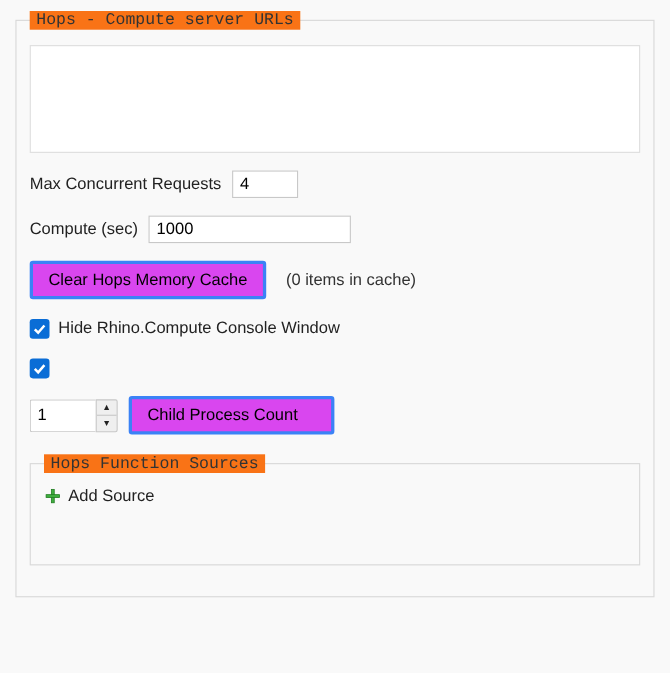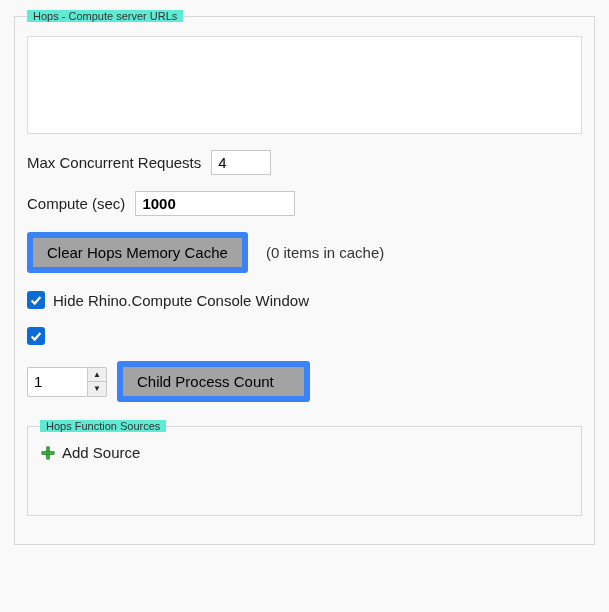--- a/index.html
+++ b/index.html
@@ -21,22 +21,23 @@
     }
     fieldset {
       border: 1px solid #d8d8d8;
       padding: 10px 12px 14px 12px;
       margin-bottom: 14px;
       position: relative;
     }
     fieldset > legend {
       padding: 0 6px;
       color: #333;
-      background: #5eead4;
-      font-size: 11px;
+      background: #f97316;
+      font-size: 15px;
+      font-family: Liberation Mono, monospace;
     }
     .urls-box {
       width: 100%;
       height: 98px;
       background: #fff;
       border: 1px solid #ddd;
       margin-top: 4px;
       margin-bottom: 2px;
     }
     .row {
@@ -55,39 +56,38 @@
       border: 1px solid #c8c8c8;
       background: #fff;
     }
     .api-input {
       flex: 1;
     }
     .maxconc-input {
       width: 60px;
     }
     .timeout-input {
-      width: 160px;
-      font-weight: bold;
+      width: 184px;
     }
     button {
       font-family: inherit;
       font-size: 15px;
-      background: #a3a3a3;
-      border: 6px solid #3b82f6;
+      background: #d946ef;
+      border: 3px solid #3b82f6;
       border-radius: 3px;
       padding: 6px 14px;
       cursor: pointer;
     }
     .cache-info {
       margin-left: 8px;
       color: #333;
     }
     .checkbox-row {
       display: flex;
-      align-items: center;
+      align-items: flex-start;
       margin-top: 18px;
       gap: 8px;
     }
     .chk {
       width: 18px;
       height: 18px;
       border-radius: 3px;
       background: #0a6dd6;
       display: flex;
       align-items: center;

